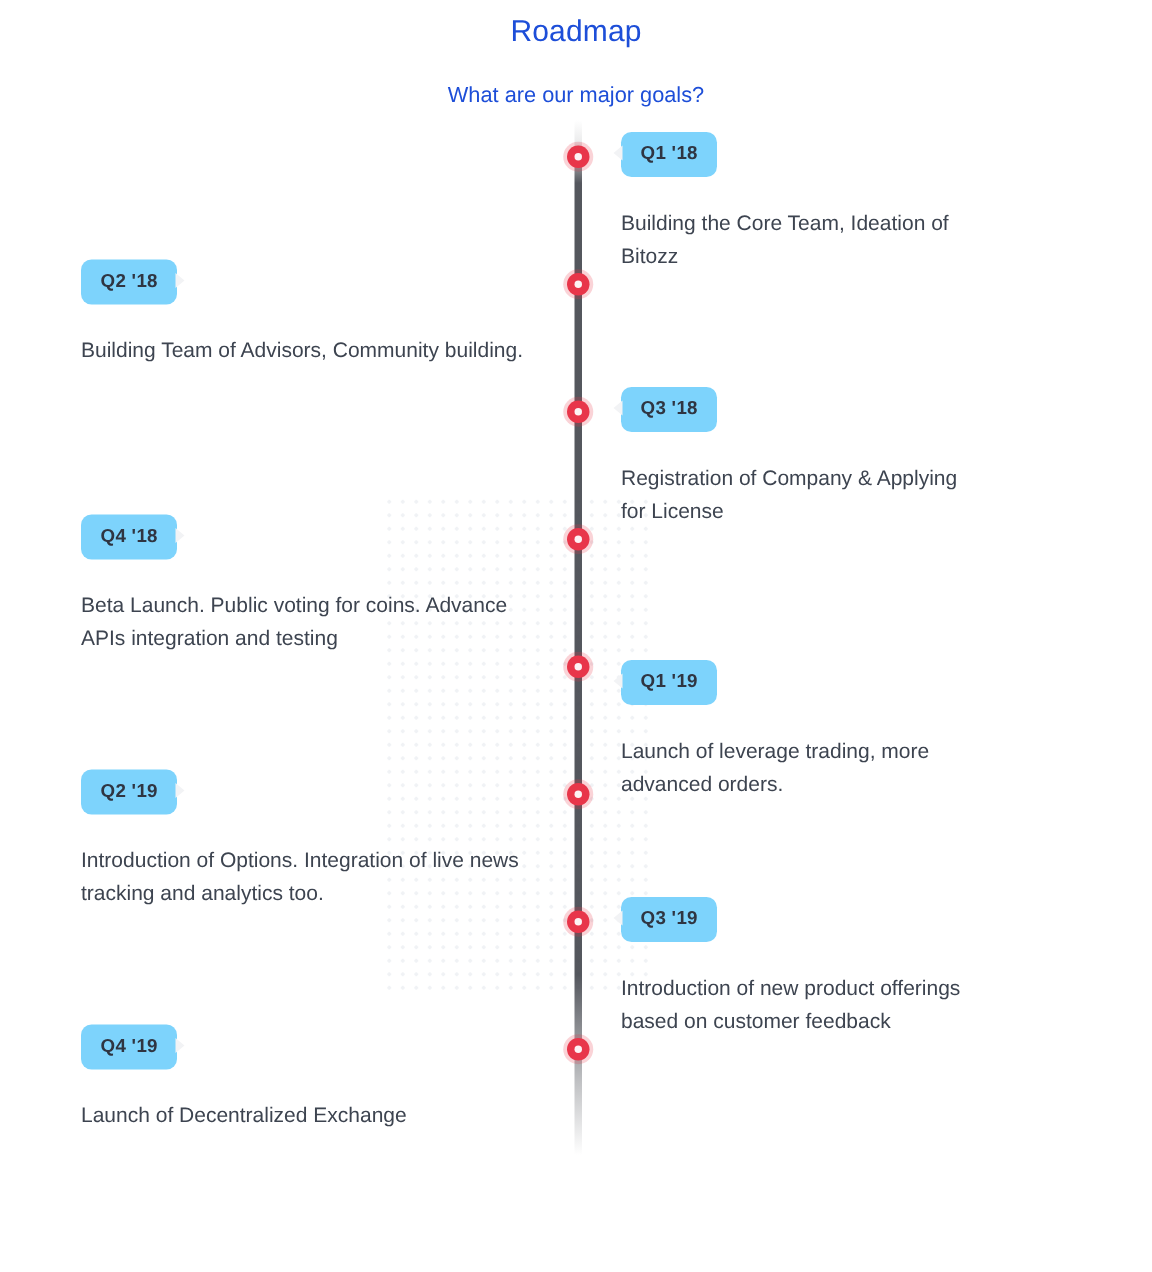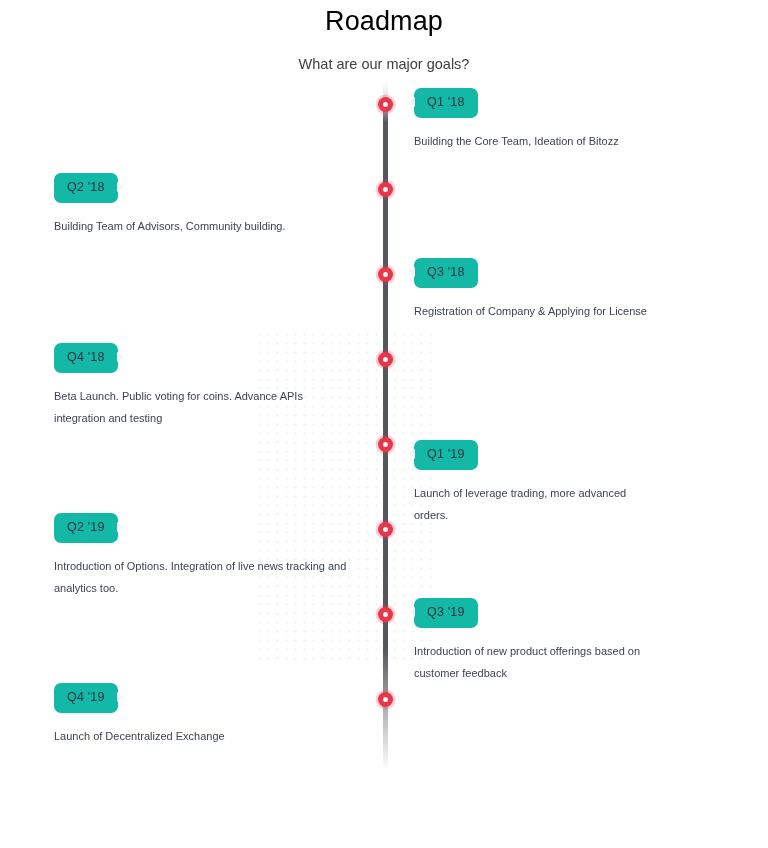--- a/index.html
+++ b/index.html
@@ -35,31 +35,31 @@
     width: 768px;
     height: 848px;
   }
 
   
   .header {
     text-align: center;
     padding-top: 4px;
   }
   .page-title {
-    font-size: 27px;
+    font-size: 20px;
     line-height: 34px;
     font-weight: 400;
-    color: #000000;
+    color: #1d4ed8;
     margin: 0;
     letter-spacing: 0.1px;
   }
   .page-subtitle {
     font-size: 14.5px;
     line-height: 20px;
-    color: #404040;
+    color: #1d4ed8;
     margin: 16px 0 0 0;
     font-weight: 400;
   }
 
   
   .timeline {
     position: relative;
     width: 768px;
     height: 720px;
     margin-top: 6px;
@@ -104,24 +104,24 @@
     top: 5px;
     width: 5px;
     height: 5px;
     border-radius: 50%;
     background: #fdf3f4;
   }
 
   .badge {
     display: inline-block;
     position: relative;
-    background: #14b8a6;
+    background: #7dd3fc;
     color: #2f3542;
     font-size: 12.5px;
-    font-weight: 400;
+    font-weight: 700;
     line-height: 1;
     padding: 8px 13px 9px 13px;
     border-radius: 7px;
     letter-spacing: 0.2px;
   }
   
   .entry.right .badge::before {
     content: "";
     position: absolute;
     left: -5px;
@@ -138,24 +138,24 @@
     right: -5px;
     top: 9px;
     width: 0;
     height: 0;
     border-top: 5px solid transparent;
     border-bottom: 5px solid transparent;
     border-left: 6px solid #f2f3f5;
   }
 
   .entry-desc {
-    font-size: 11px;
+    font-size: 14px;
     line-height: 22px;
     color: #3d4450;
-    margin-top: 12px;
+    margin-top: 19px;
     font-weight: 400;
   }
   .entry.right .entry-desc { max-width: 240px; }
   .entry.left .entry-desc  { max-width: 300px; margin-left: auto; }
 </style>
 </head>
 <body>
 
 <div class="bg-pattern"></div>
 

